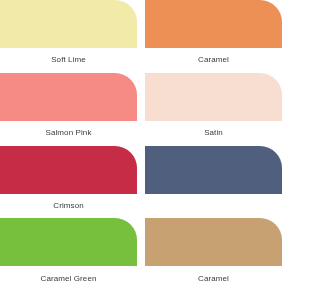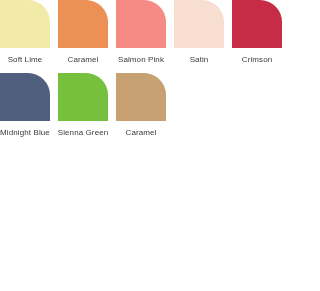--- a/index.html
+++ b/index.html
@@ -52,21 +52,21 @@
     font-size: 8px;
     line-height: 10px;
     color: #3a3a3a;
     letter-spacing: 0.1px;
     white-space: nowrap;
   }
 </style>
 </head>
 <body style="background: rgb(255, 255, 255);">
 
-<div id="palette-grid" style="grid-template-columns: repeat(5, 1fr); grid-template-rows: repeat(4, 1fr);">
+<div id="palette-grid" style="grid-template-columns: repeat(2, 1fr); grid-template-rows: repeat(4, 1fr);">
     <div class="swatch-cell">
       <div class="swatch-chip" style="background: rgb(242, 234, 168);"></div>
       <div class="swatch-label" style="color: rgb(58, 58, 58);">Soft Lime</div>
     </div>
     <div class="swatch-cell">
       <div class="swatch-chip" style="background: rgb(237, 144, 85);"></div>
       <div class="swatch-label" style="color: rgb(58, 58, 58);">Caramel</div>
     </div>
     <div class="swatch-cell">
       <div class="swatch-chip" style="background: rgb(246, 139, 134);"></div>
@@ -75,23 +75,22 @@
     <div class="swatch-cell">
       <div class="swatch-chip" style="background: rgb(247, 222, 208);"></div>
       <div class="swatch-label" style="color: rgb(58, 58, 58);">Satin</div>
     </div>
     <div class="swatch-cell">
       <div class="swatch-chip" style="background: rgb(198, 44, 70);"></div>
       <div class="swatch-label" style="color: rgb(58, 58, 58);">Crimson</div>
     </div>
     <div class="swatch-cell">
       <div class="swatch-chip" style="background: rgb(81, 95, 127);"></div>
-      <div class="swatch-label" style="color: rgb(58, 58, 58);">Midnight Blue</div>
     </div>
     <div class="swatch-cell">
       <div class="swatch-chip" style="background: rgb(118, 192, 62);"></div>
-      <div class="swatch-label" style="color: rgb(58, 58, 58);">Sienna Green</div>
+      <div class="swatch-label" style="color: rgb(58, 58, 58);">Caramel Green</div>
     </div>
     <div class="swatch-cell">
       <div class="swatch-chip" style="background: rgb(200, 161, 115);"></div>
       <div class="swatch-label" style="color: rgb(58, 58, 58);">Caramel</div>
     </div>
   </div>
 
 </body></html>

